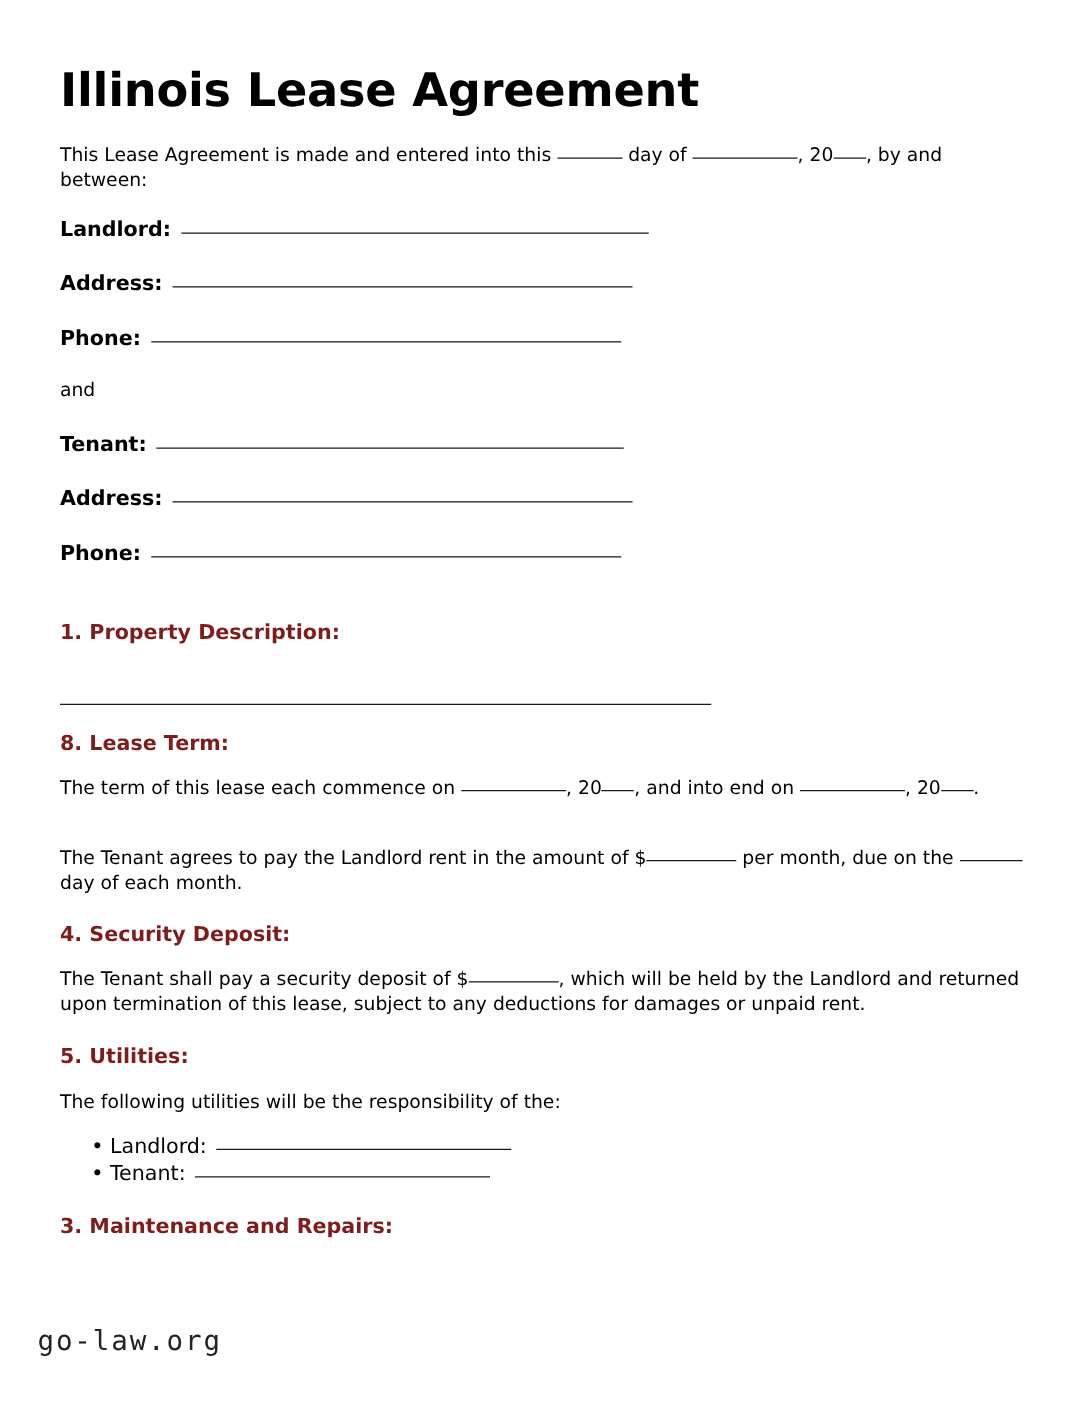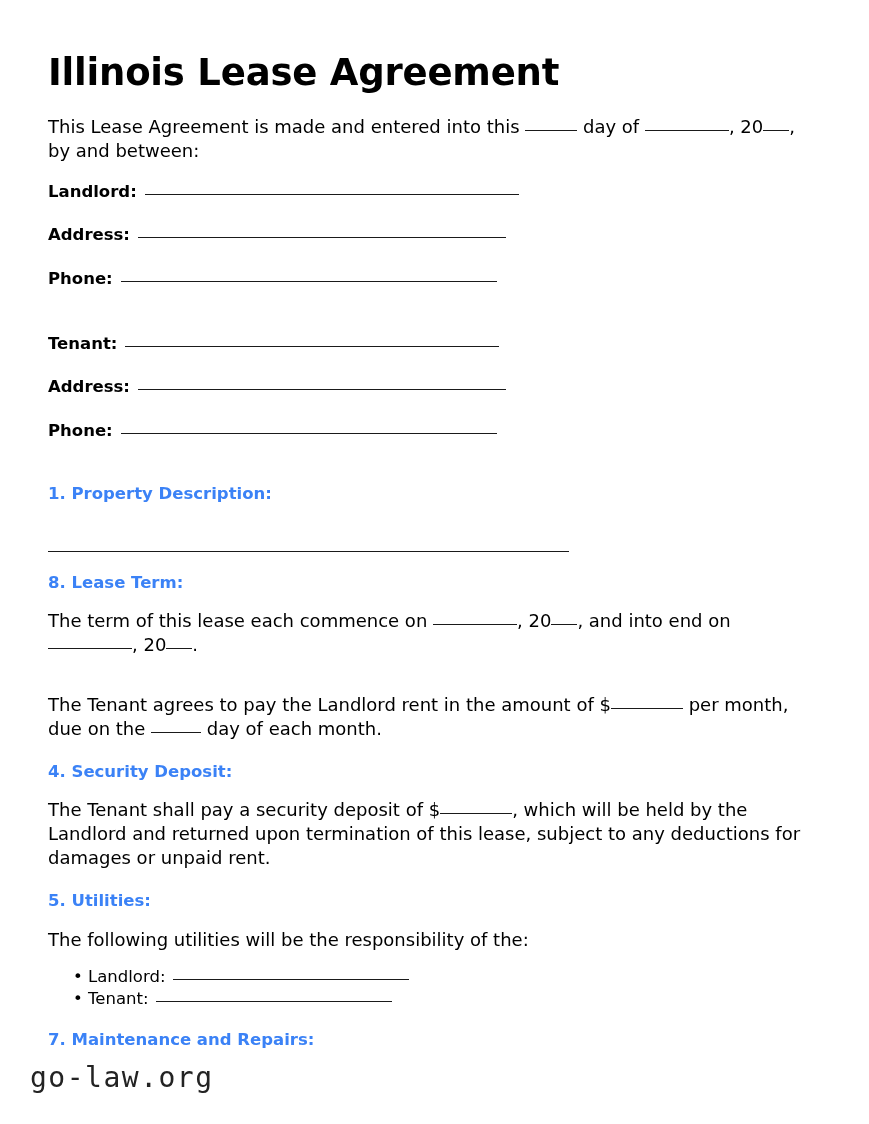--- a/index.html
+++ b/index.html
@@ -29,32 +29,32 @@
     font-size: 37px;
     font-weight: bold;
     letter-spacing: -0.2px;
     line-height: 1.05;
     margin: 0;
     padding-top: 54px;
     color: #000;
   }
 
   .para {
-    font-size: 18px;
+    font-size: 15px;
     line-height: 1.33;
     margin: 0;
     color: #000;
   }
 
   .sec-head {
     font-size: 16.5px;
     font-weight: bold;
     line-height: 1.3;
     margin: 0;
-    color: #3b82f6;
+    color: #7f1d1d;
   }
 
   .field-row {
     font-size: 16.5px;
     line-height: 1.3;
     margin: 0;
     white-space: nowrap;
     color: #000;
   }
   .field-label {
@@ -95,21 +95,21 @@
     position: absolute;
     left: 25px;
     top: 0;
   }
 
   .watermark {
     position: absolute;
     left: 30px;
     top: 1061px;
     font-family: "DejaVu Sans Mono", "Liberation Mono", monospace;
-    font-size: 28px;
+    font-size: 22px;
     letter-spacing: 1.5px;
     color: #232323;
     white-space: nowrap;
   }
 
   
   .gap-title   { height: 22px; }
   .gap-intro   { height: 18px; }
   .gap-field   { height: 22px; }
   .gap-small   { height: 14px; }
@@ -136,20 +136,21 @@
     <div class="gap-field"></div>
 
     <p class="field-row"><span class="field-label">Address:</span><span class="rule" style="width:368px;margin-left:8px"></span></p>
 
     <div class="gap-field"></div>
 
     <p class="field-row"><span class="field-label">Phone:</span><span class="rule" style="width:376px;margin-left:8px"></span></p>
 
     <div class="gap-field"></div>
 
+    <p class="para">and</p>
 
     <div class="gap-field"></div>
 
     <p class="field-row"><span class="field-label">Tenant:</span><span class="rule" style="width:374px;margin-left:8px"></span></p>
 
     <div class="gap-field"></div>
 
     <p class="field-row"><span class="field-label">Address:</span><span class="rule" style="width:368px;margin-left:8px"></span></p>
 
     <div class="gap-field"></div>
@@ -190,18 +191,18 @@
     <p class="para">The following utilities will be the responsibility of the:</p>
     <div class="gap-small"></div>
 
     <ul class="bullets">
       <li><span class="dot">•</span><span>Landlord:</span><span class="rule" style="width:236px;margin-left:8px"></span></li>
       <li><span class="dot">•</span><span>Tenant:</span><span class="rule" style="width:236px;margin-left:8px"></span></li>
     </ul>
 
     <div class="gap-sec"></div>
 
-    <h2 class="sec-head">7. Maintenance and Repairs:</h2>
+    <h2 class="sec-head">3. Maintenance and Repairs:</h2>
 
   </div>
 
   <div class="watermark">go-law.org</div>
 </div>
 
 </body></html>

